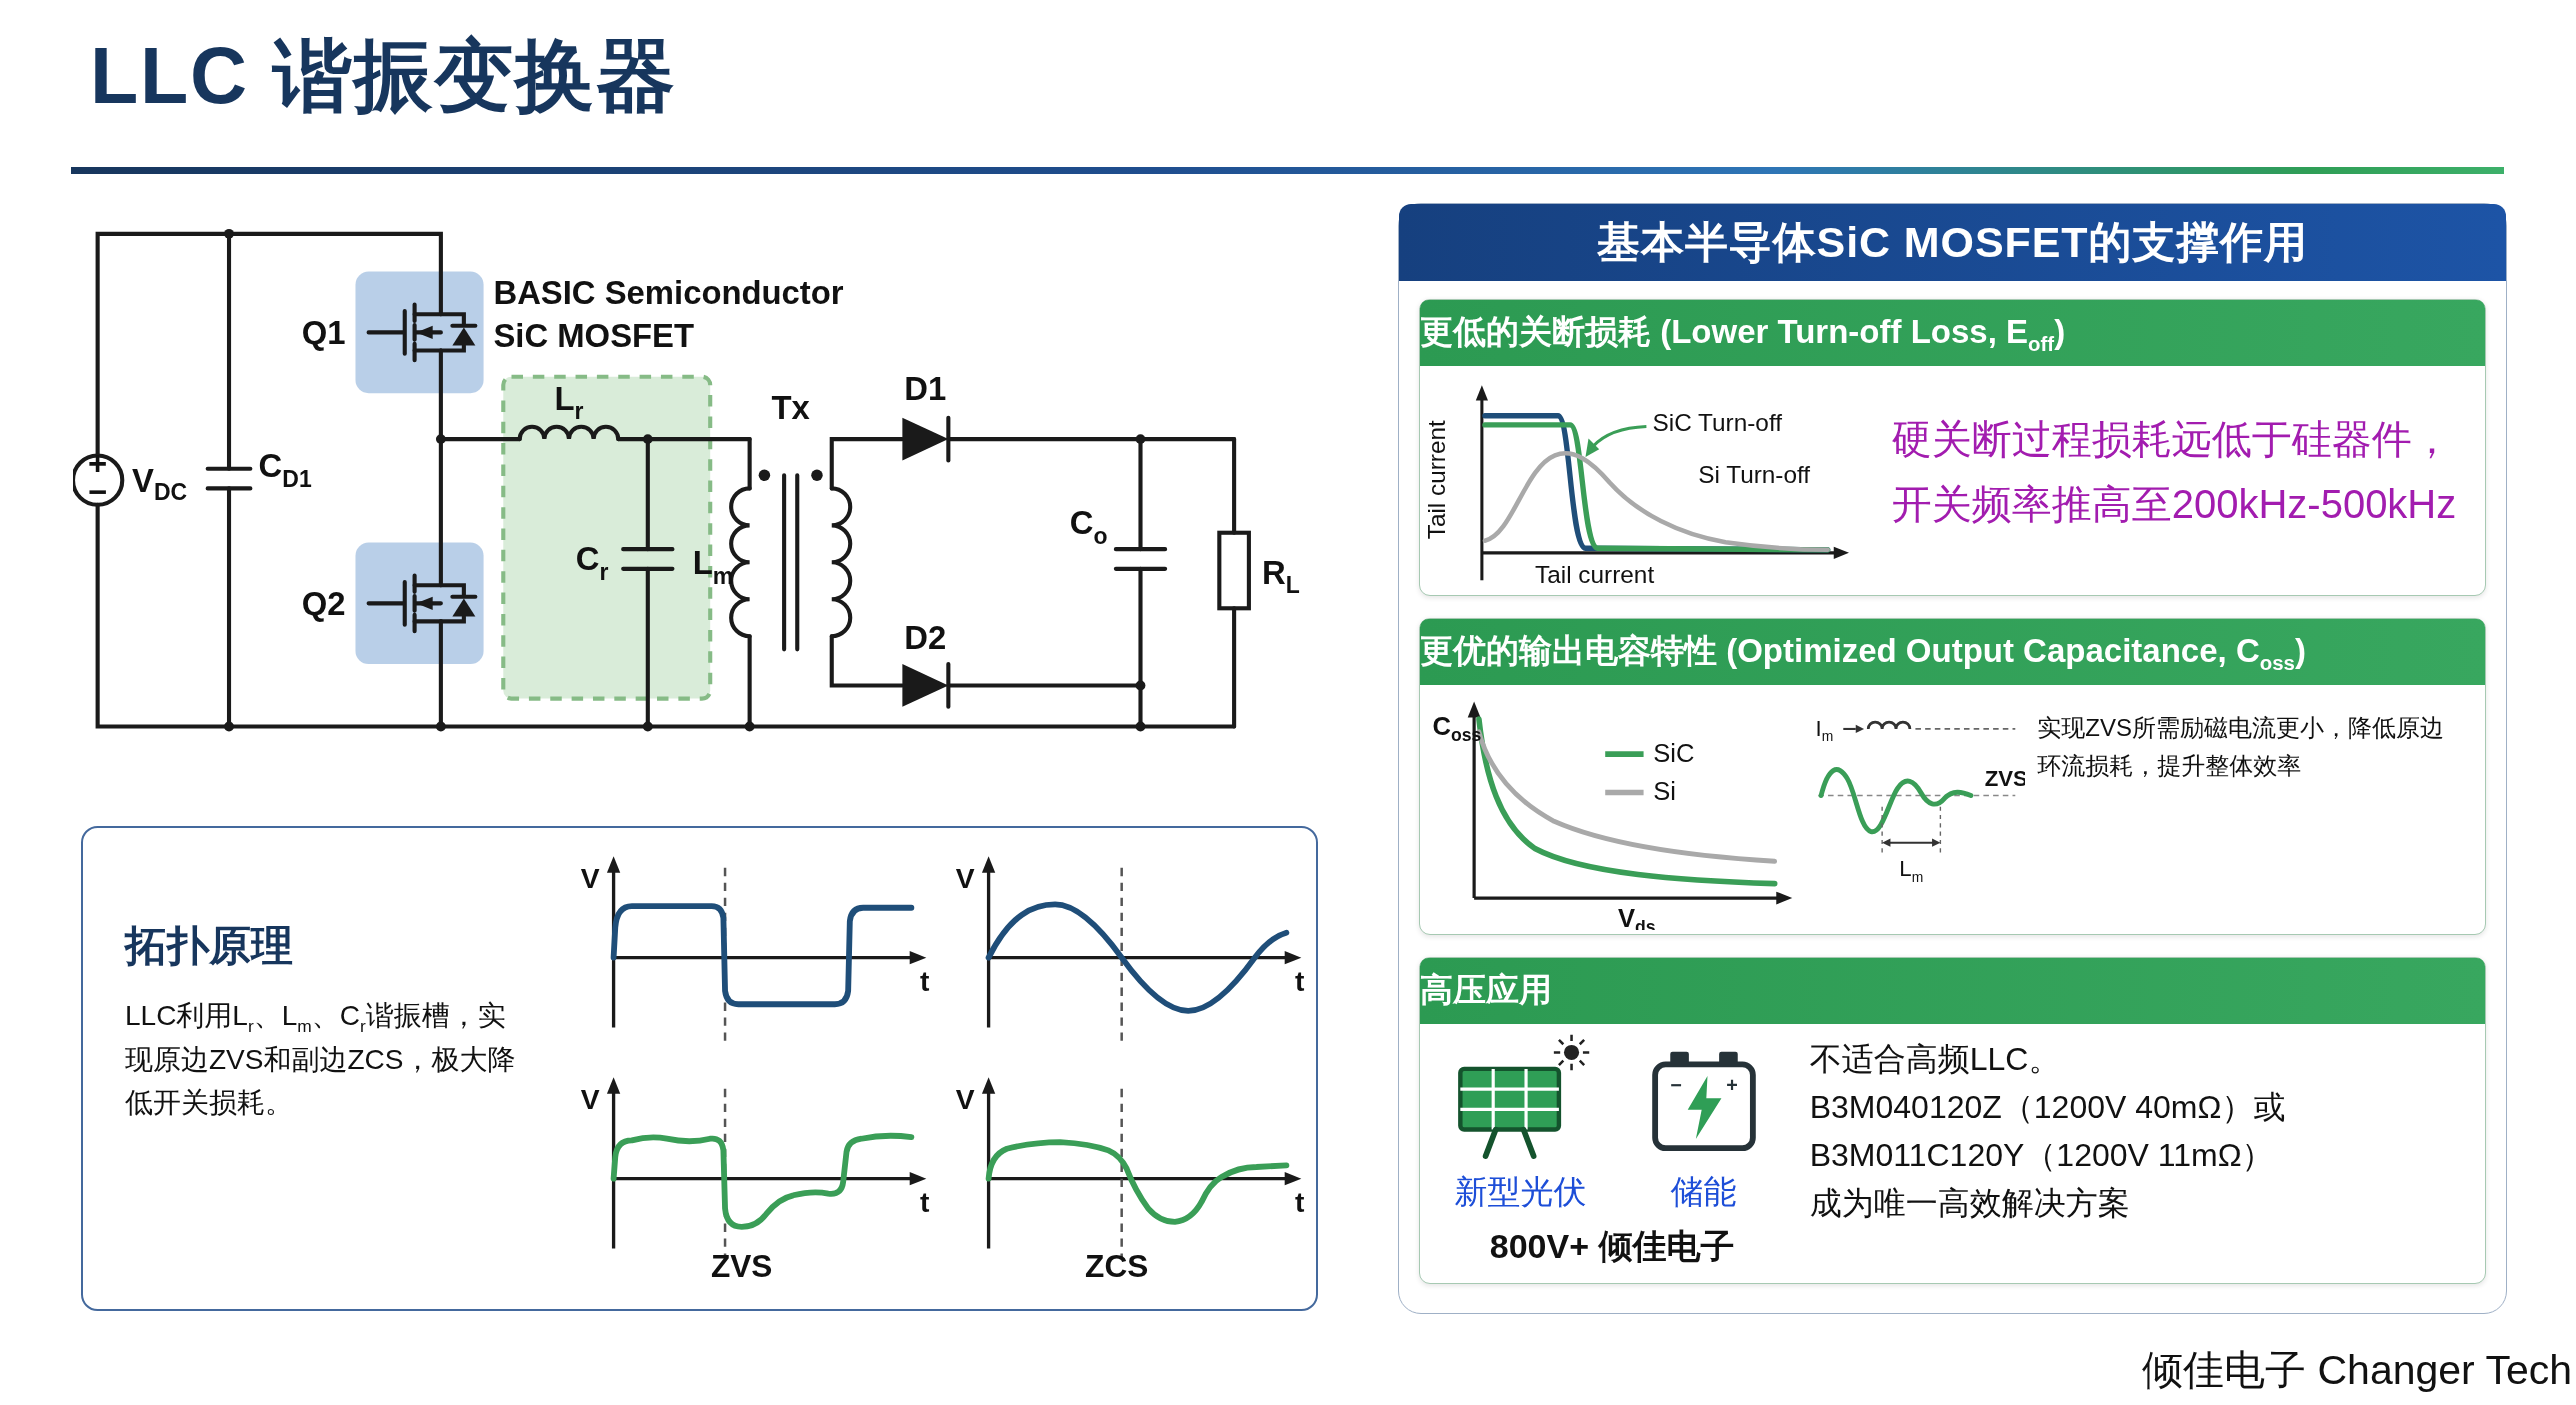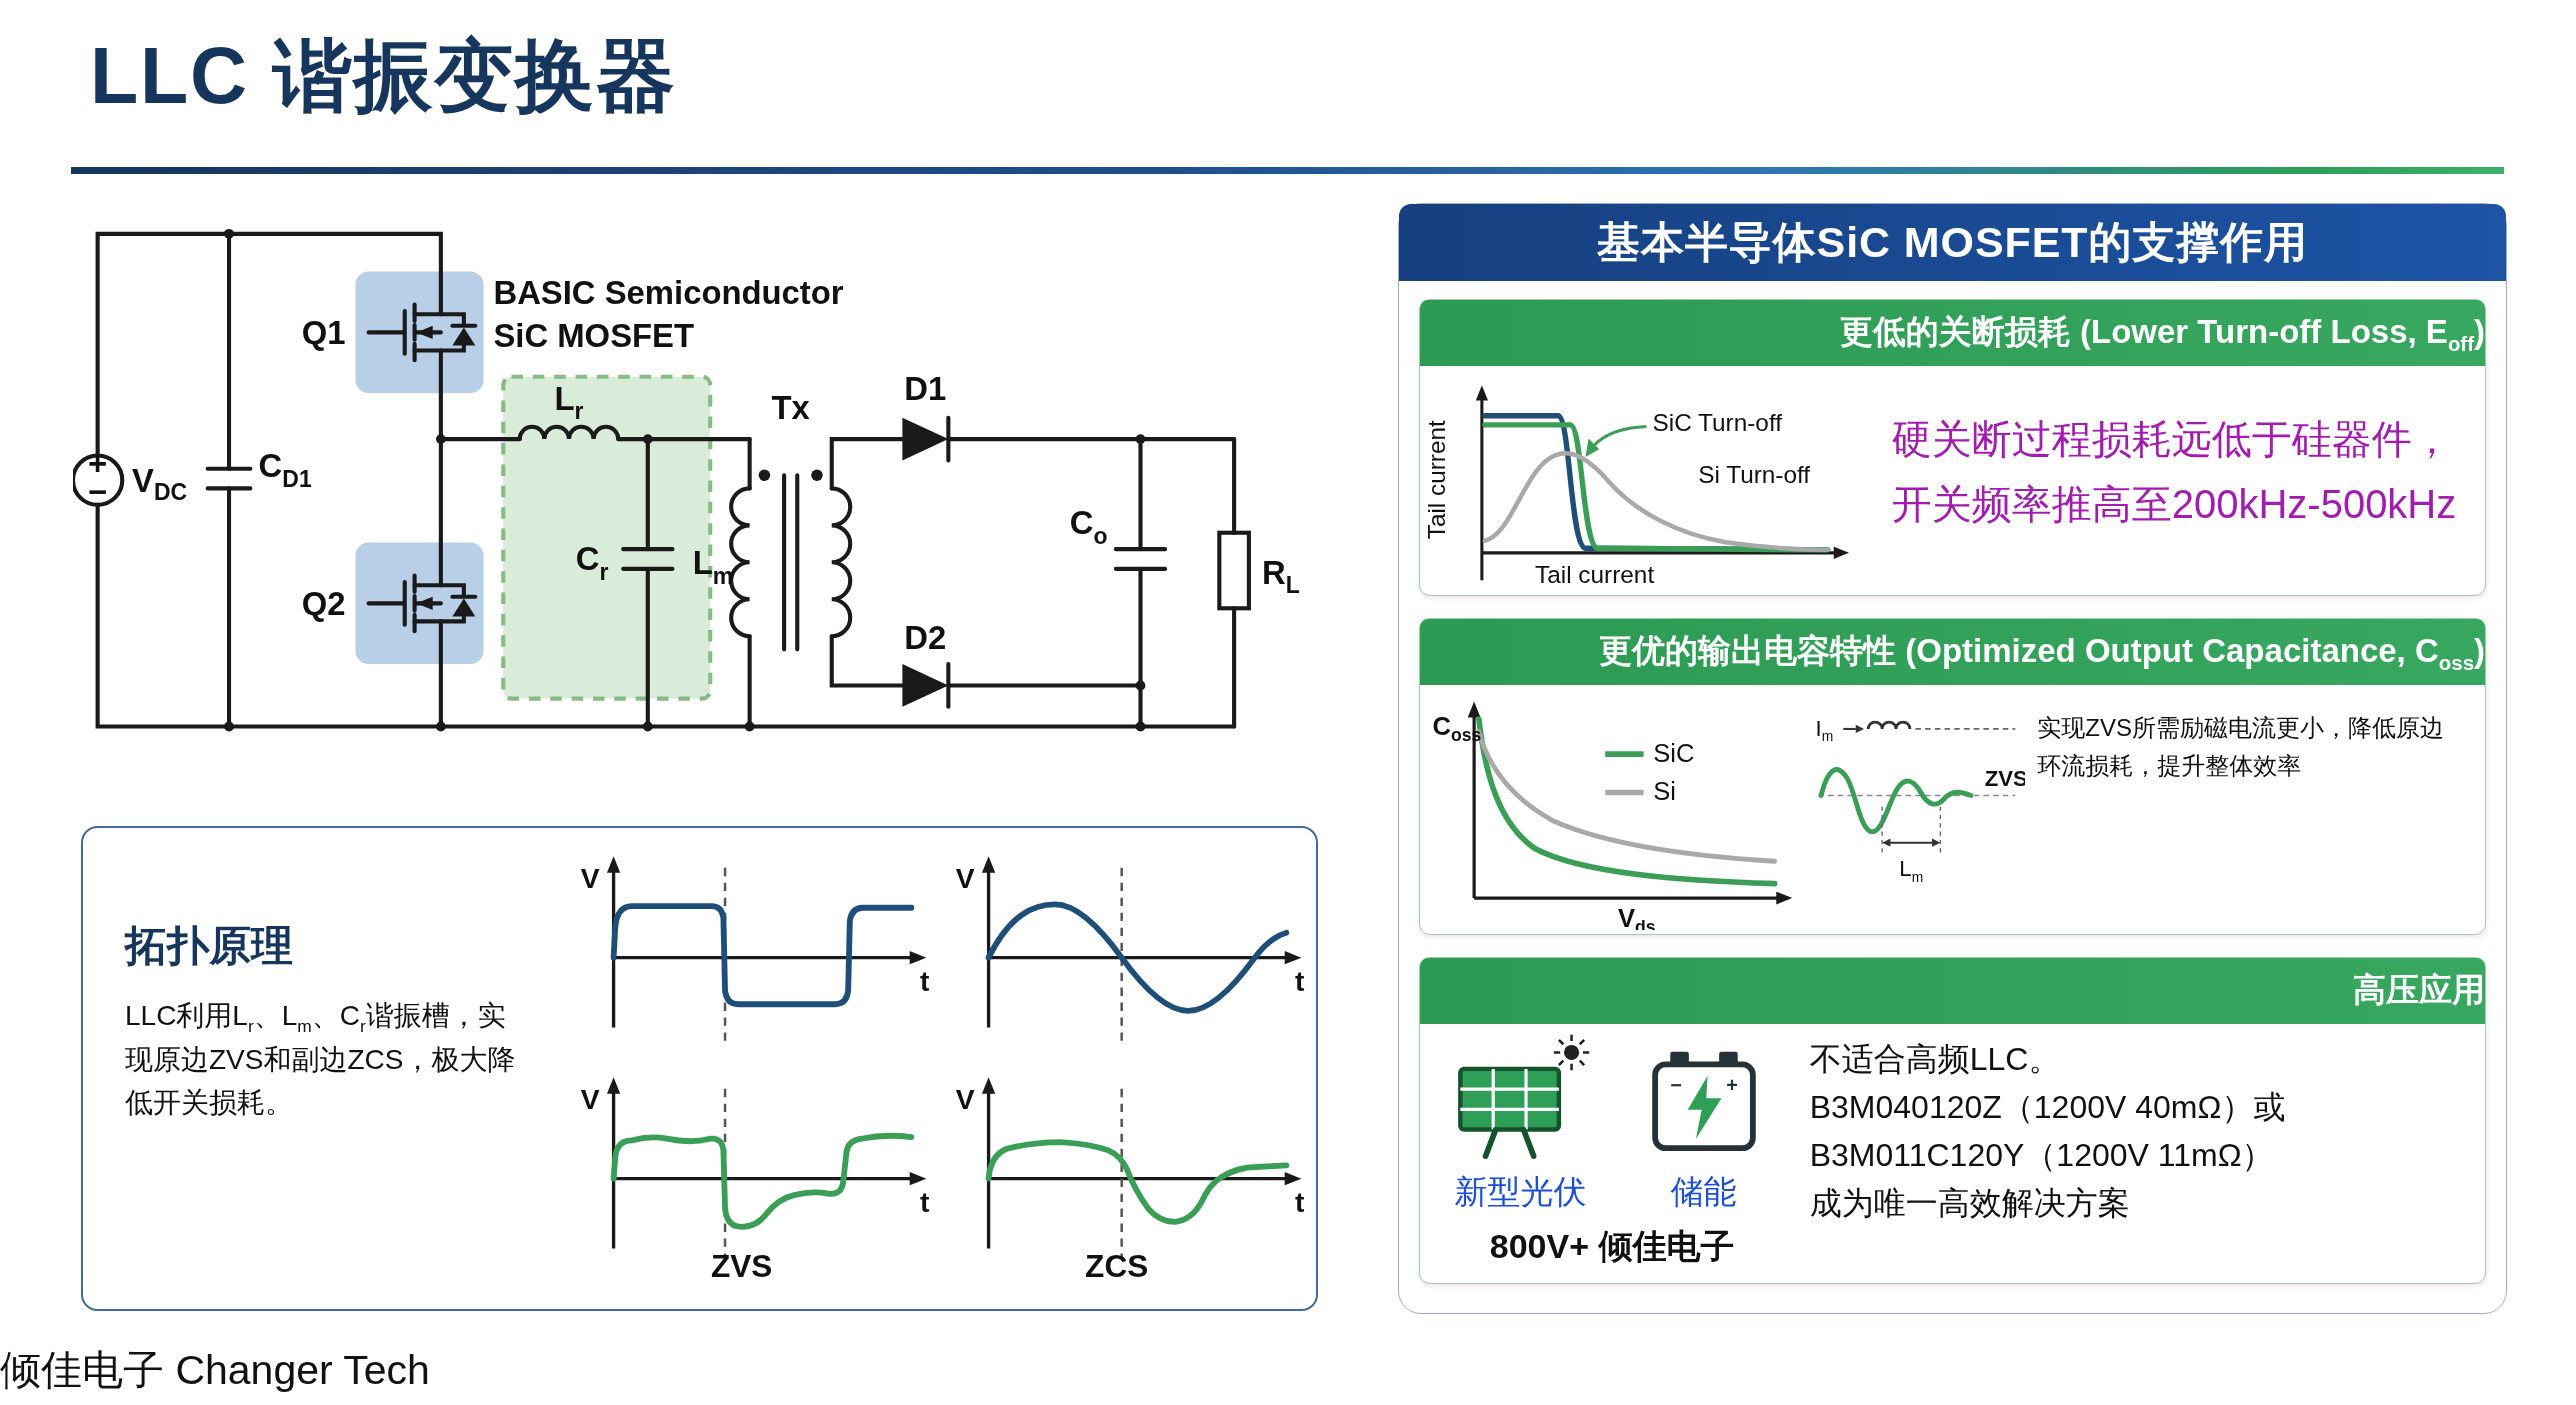--- a/index.html
+++ b/index.html
@@ -33,37 +33,37 @@
   .plot{position:absolute;width:366px;height:220px;}
   .p1{left:489px;top:12.8px;} .p2{left:864px;top:12.8px;} .p3{left:489px;top:234px;} .p4{left:864px;top:234px;}
 
   .right-panel{position:absolute;left:1398px;top:203px;width:1109px;height:1111px;border:1.8px solid #9fb0c6;
                border-radius:23px;background:#fff;box-sizing:border-box;}
   .rp-header{height:77px;background:linear-gradient(90deg,#16407f,#1d54a6);border-radius:12px 12px 0 0;color:#fff;
              font-size:43px;font-weight:800;display:flex;align-items:center;justify-content:center;letter-spacing:0.9px;}
   .rp-sections{padding:18.3px 20px;display:flex;flex-direction:column;gap:22px;}
   .section{border:1.8px solid #a6c9b2;border-radius:11px;background:#fff;box-shadow:0 1.8px 5.5px rgba(0,0,0,0.10);}
   .section-header{background:linear-gradient(90deg,#2c9a52,#38a75f);color:#fff;font-size:33px;font-weight:700;
-                  text-align:right;padding:10px 0 11px;border-radius:8.2px 8.2px 0 0;}
+                  text-align:left;padding:10px 0 11px;border-radius:8.2px 8.2px 0 0;}
   .section-body{display:flex;}
   .s1{height:225px;padding:3.7px 9.1px 0 3.7px;}
   .s1 .g1{width:457px;height:221px;flex:none;}
   .s1-text{font-size:40px;line-height:1.62;color:#a21caf;padding:37px 0 4px 11px;width:567px;}
   .s2{height:247px;padding:1.8px 7.3px 0 5.5px;align-items:flex-start;}
   .s2 .g2{width:384px;height:243px;flex:none;}
   .s2 .inset{width:215px;height:174px;margin-top:25.6px;flex:none;}
   .s2-text{font-size:24px;line-height:1.6;color:#111;padding:22px 0 0 12.8px;width:412px;}
   .s3{height:252px;padding:7.3px 7.3px 0 9.1px;}
   .icons-block{width:366px;flex:none;display:grid;grid-template-columns:1fr 1fr;justify-items:center;align-content:start;row-gap:1.8px;}
   .icon-col{display:flex;flex-direction:column;align-items:center;}
   .icon-col .ic{height:139px;}
   .icon-label{font-size:33px;color:#1d4ed8;}
   .hv-input{grid-column:1/-1;font-size:34px;font-weight:600;color:#111;margin-top:7.3px;text-align:center;}
   .s3-text{font-size:32px;line-height:1.5;color:#111;padding:3.7px 0 0 14.6px;width:659px;}
-  .footer{position:absolute;left:0;width:100%;top:1343px;text-align:left;font-size:41px;font-weight:500;color:#111;}
+  .footer{position:absolute;left:0;width:100%;top:1343px;text-align:right;font-size:41px;font-weight:500;color:#111;}
 </style>
 </head>
 <body>
 
 <div class="slide">
 
   <h1 class="title">LLC 谐振变换器</h1>
   <div class="divider"></div>
 
   <svg class="circuit" viewBox="0 0 780 345">

